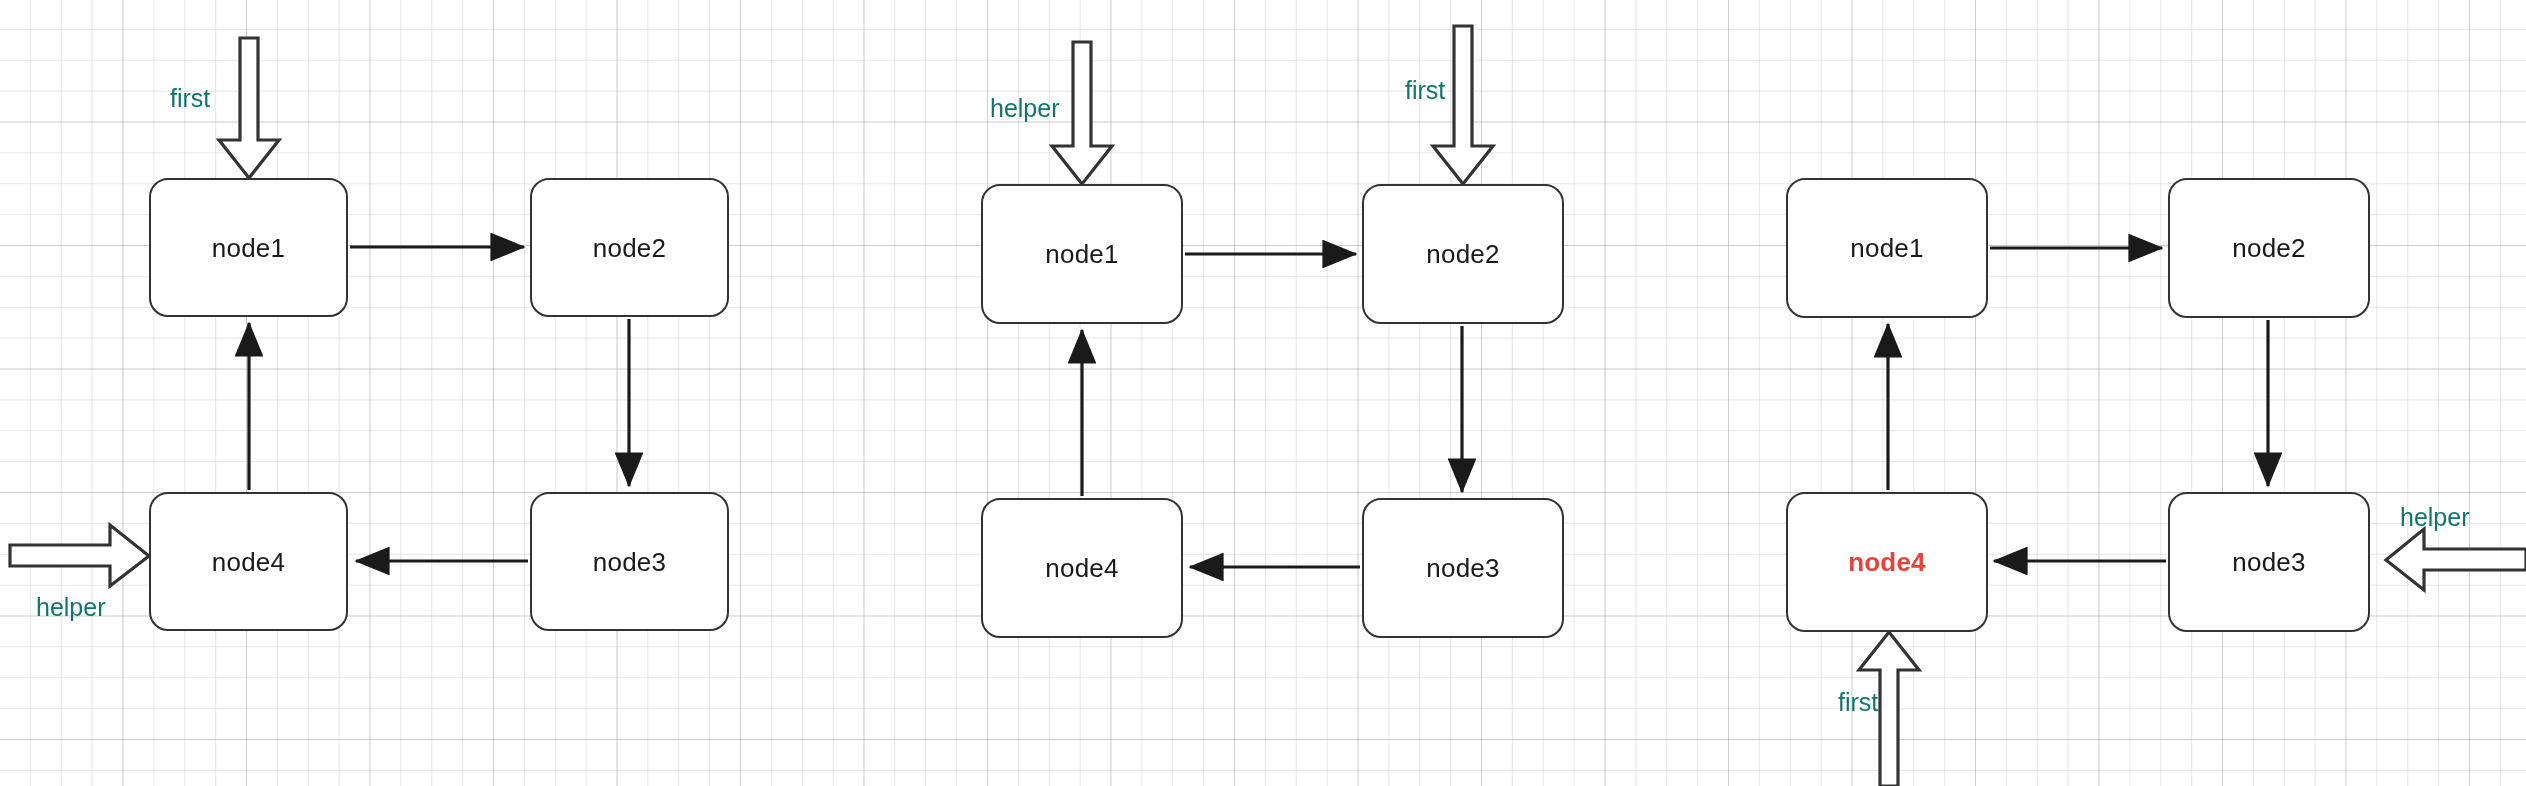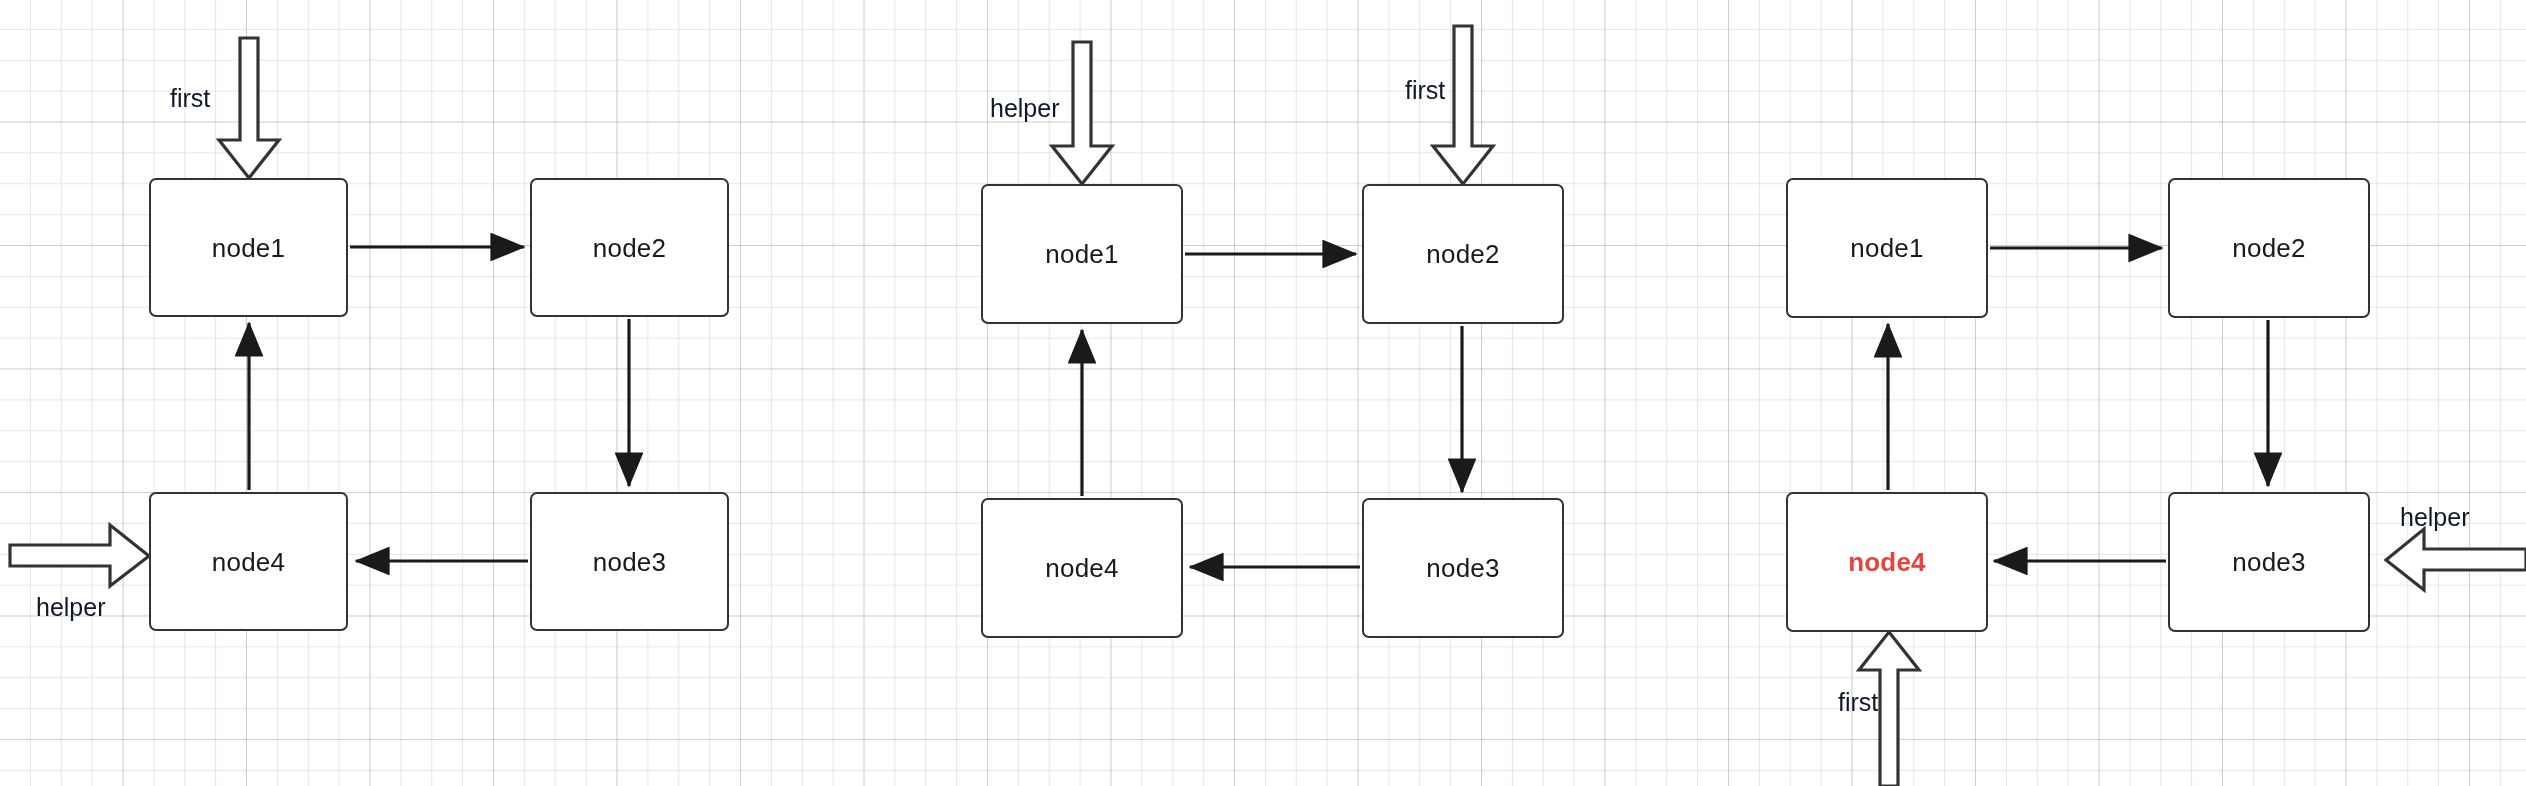--- a/index.html
+++ b/index.html
@@ -23,37 +23,37 @@
       123.5px 123.5px,
       30.875px 30.875px,
       30.875px 30.875px;
     background-position: -1px -2px, -1px -2px, -1px -2px, -1px -2px;
   }
   svg.layer{position:absolute;left:0;top:0;width:2526px;height:786px;}
   .node-box{
     position:absolute;
     background:#ffffff;
     border:2.6px solid #333333;
-    border-radius:7px;
+    border-radius:19px;
     box-sizing:border-box;
     display:flex;align-items:center;justify-content:center;
     z-index:3;
   }
   .node-label{
     font-size:26px;
     color:#1a1a1a;
     letter-spacing:0.2px;
     line-height:1;
     user-select:none;
   }
   .node-label.highlight{color:#e8423c;font-weight:bold;}
   .io-label{
     position:absolute;
     font-size:25px;
-    color:#0f172a;
+    color:#0f766e;
     z-index:4;
     white-space:nowrap;
     line-height:1;
   }
 </style>
 </head>
 <body>
 
 <div id="canvas"></div>
 

